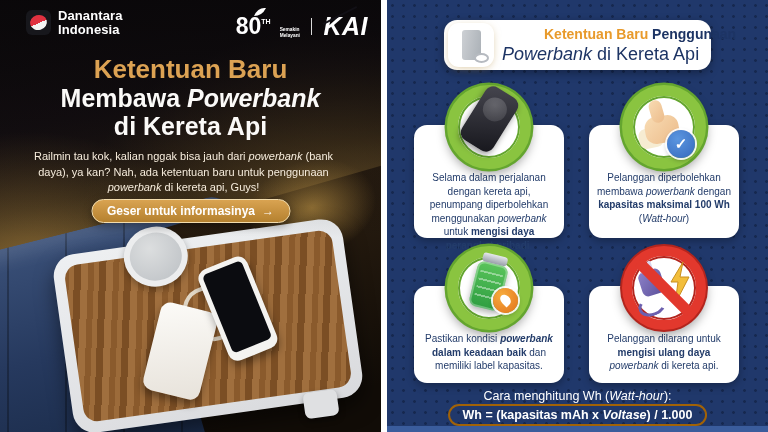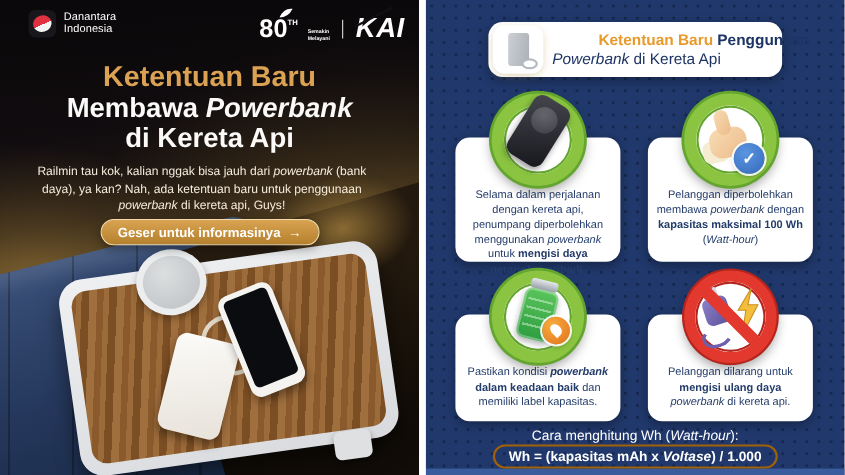--- a/index.html
+++ b/index.html
@@ -42,21 +42,21 @@
   .hinge{position:absolute;right:28px;bottom:-16px;width:34px;height:26px;background:#dfe0e2;border-radius:6px;box-shadow:0 3px 6px rgba(0,0,0,.4);}
   .ovl{position:absolute;inset:0;
     background:linear-gradient(180deg,rgba(9,7,9,.85) 0%,rgba(9,7,9,.6) 16%,rgba(9,7,9,.28) 34%,rgba(9,7,9,0) 55%);}
 
   
   .l-header{position:absolute;top:9px;left:26px;right:13px;display:flex;justify-content:space-between;align-items:flex-start;z-index:10;}
   .dn{display:flex;gap:7px;align-items:center;}
   .dn-logo{width:25px;height:25px;border-radius:6px;background:#17171c;position:relative;overflow:hidden;flex:none;}
   .dn-flag{position:absolute;left:4px;top:5px;width:17px;height:15px;border-radius:50%;
     background:linear-gradient(172deg,#E03140 54%,#f4f4f4 54%);transform:rotate(-16deg);}
-  .dn-text{color:#fff;font-weight:400;font-size:10px;line-height:1.05;letter-spacing:.1px;}
+  .dn-text{color:#fff;font-weight:700;font-size:13px;line-height:1.05;letter-spacing:.1px;}
   .logos{display:flex;align-items:center;gap:8px;margin-top:3px;}
   .eighty{position:relative;color:#fff;font-weight:700;font-size:23px;line-height:1;display:flex;align-items:flex-start;}
   .leaf{position:absolute;top:-8px;left:18px;width:13px;height:10px;}
   .sup{font-size:7px;font-weight:700;margin-top:3px;}
   .tagline{color:#fff;font-size:4.8px;line-height:1.2;font-weight:700;margin-top:12px;margin-left:1px;}
   .vdiv{width:1.5px;height:17px;background:rgba(255,255,255,.85);margin:0 3px;}
   .kai{color:#fff;font-weight:800;font-style:italic;font-size:25px;letter-spacing:.5px;position:relative;}
   .kai::after{content:"";position:absolute;left:0px;top:11px;width:38px;height:2.4px;background:#121016;transform:rotate(-27deg);transform-origin:left center;}
   .l-title{position:absolute;top:55px;left:0;right:0;text-align:center;z-index:10;line-height:1.12;}
   .t1{color:#DCA253;font-size:26px;font-weight:700;}
@@ -80,21 +80,21 @@
     display:flex;align-items:center;padding:5px 8px 5px 6px;box-sizing:border-box;
     box-shadow:0 3px 10px rgba(0,0,0,.35);z-index:2;}
   .pb-tile{width:42px;height:40px;background:#fff;border-radius:9px;flex:none;
     box-shadow:0 0 0 2px #fff,0 2px 9px rgba(186,152,78,.6);
     display:flex;align-items:center;justify-content:center;margin-right:10px;position:relative;}
   .pb-img{width:19px;height:30px;background:linear-gradient(100deg,#cdd0d4,#aab0b6);border-radius:3px;position:relative;}
   .pb-img::after{content:"";position:absolute;right:-8px;bottom:-3px;width:11px;height:6px;
     border:2px solid #b6bac0;border-radius:50%;background:#fff;}
   .th{min-width:0;}
   .th-line1{font-size:14px;color:#1D3464;font-weight:600;line-height:1.3;white-space:nowrap;margin-left:42px;}
-  .th-line2{font-size:14px;color:#1D3464;font-weight:500;line-height:1.25;white-space:nowrap;}
+  .th-line2{font-size:18px;color:#1D3464;font-weight:500;line-height:1.25;white-space:nowrap;}
   .accent{color:#E89A2B;font-weight:800;}
 
   .cell{position:absolute;width:150px;}
   .cell-1{left:27px;top:85px;height:153px;}
   .cell-2{left:202px;top:85px;height:153px;}
   .cell-3{left:27px;top:246px;height:137px;}
   .cell-4{left:202px;top:246px;height:137px;}
   .card{position:absolute;left:0;right:0;top:40px;bottom:0;background:#fff;border-radius:13px;
     box-shadow:0 3px 9px rgba(0,0,0,.3);}
   .card p{margin:0;position:absolute;left:7px;right:7px;top:46px;text-align:center;

